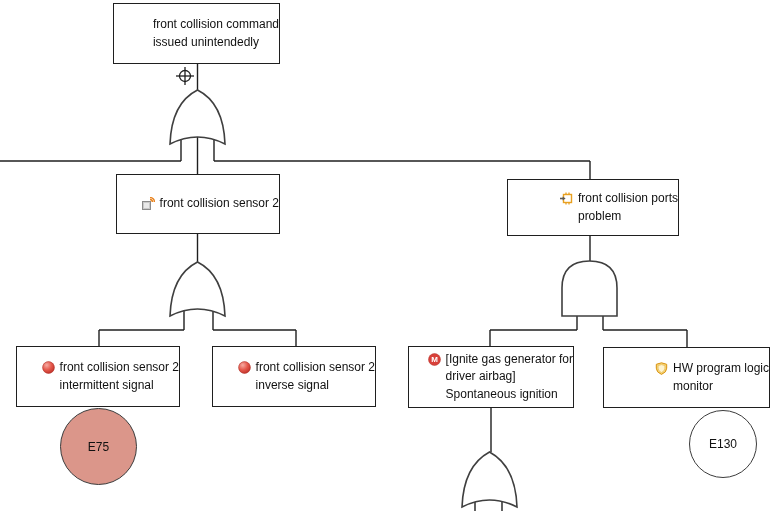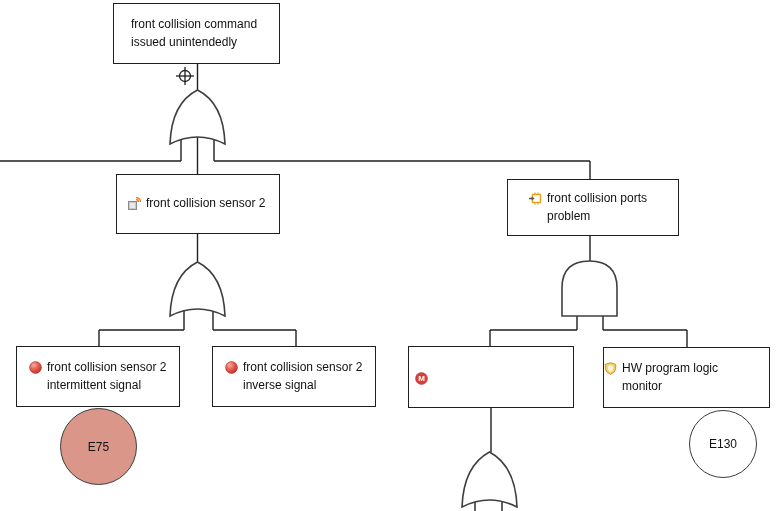--- a/index.html
+++ b/index.html
@@ -14,20 +14,21 @@
   }
   #wires{position:absolute;left:0;top:0;z-index:1;}
   .node{
     position:absolute;
     box-sizing:border-box;
     background:#fff;
     border:1.4px solid #1f1f1f;
     display:flex;
     align-items:center;
     z-index:2;
+    justify-content:flex-end;
   }
   .node .row{display:flex;align-items:flex-start;}
   .node .icon{flex:0 0 auto;width:13px;height:13px;margin-top:2px;margin-right:5px;}
   .node .label{white-space:pre;line-height:1.42;}
   .event{
     position:absolute;
     box-sizing:border-box;
     border:1.4px solid #3c3c3c;
     border-radius:50%;
     display:flex;align-items:center;justify-content:center;
@@ -158,20 +159,23 @@
   </div>
 
   <div class="node" style="left:408px;top:346px;width:166px;height:62px;padding-left:6px;">
     <div class="row">
       <span class="icon">
         <svg width="13" height="13" viewBox="0 0 13 13">
           <circle cx="6.5" cy="6.5" r="6" fill="#d8413a" stroke="#b53028" stroke-width="0.5"></circle>
           <text x="6.5" y="9.4" text-anchor="middle" font-size="8" font-weight="bold" fill="#ffffff" font-family="Liberation Sans, sans-serif">M</text>
         </svg>
       </span>
+      <span class="label">[Ignite gas generator for
+driver airbag]
+Spontaneous ignition</span>
     </div>
   </div>
 
   <div class="node" style="left:603px;top:347px;width:167px;height:61px;">
     <div class="row">
       <span class="icon">
         <svg width="13" height="13" viewBox="0 0 13 13">
           <path d="M6.5 0.8 L11.7 2.3 V6.2 Q11.7 10.3 6.5 12.4 Q1.3 10.3 1.3 6.2 V2.3 Z" fill="#f6d878" stroke="#d89010" stroke-width="1"></path>
           <path d="M6.5 2.6 L9.9 3.6 V6.2 Q9.9 9 6.5 10.6 Q3.1 9 3.1 6.2 V3.6 Z" fill="#fdf3d0" stroke="#e8b850" stroke-width="0.7"></path>
         </svg>

